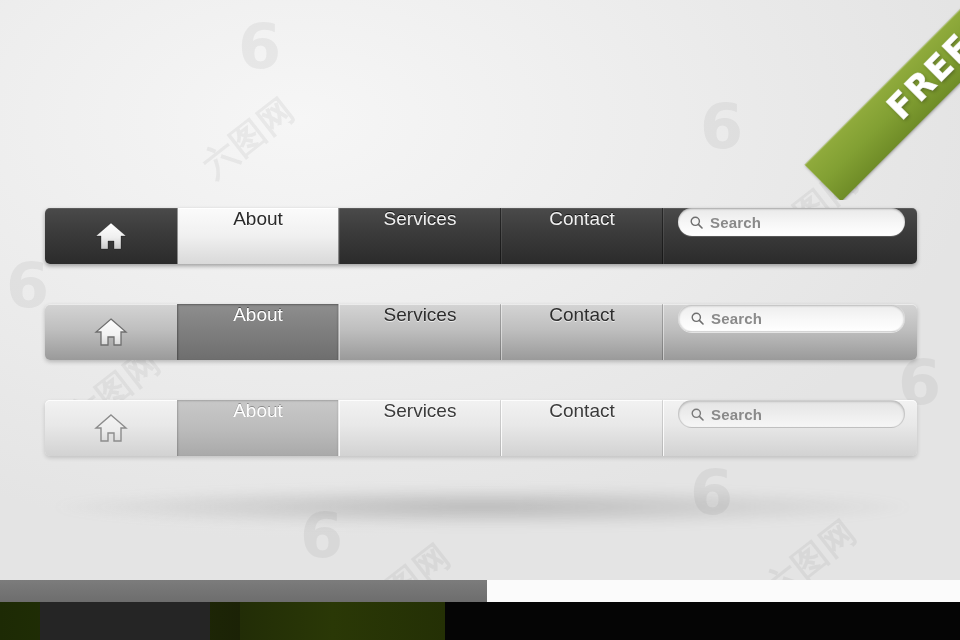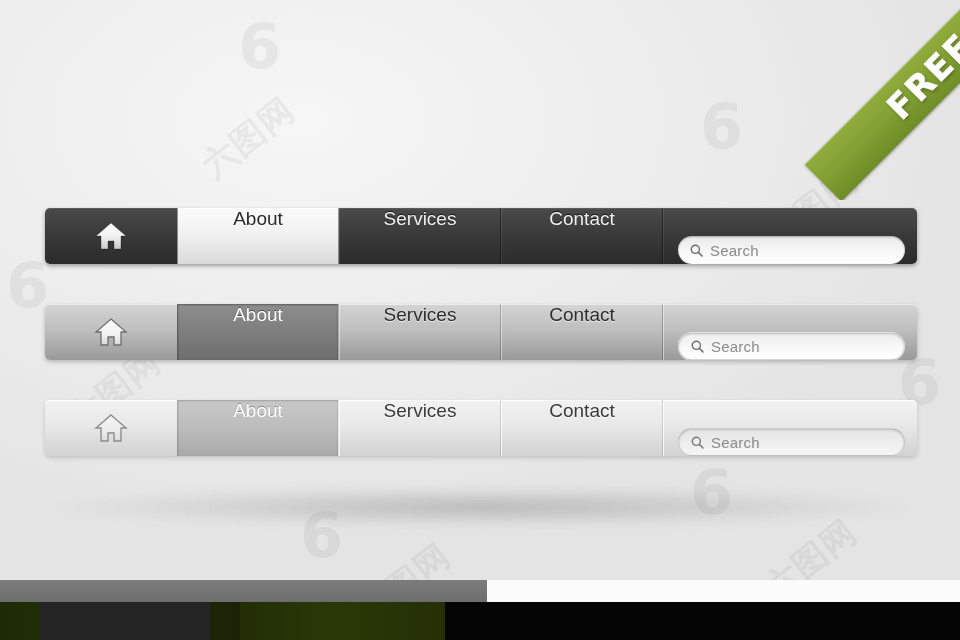--- a/index.html
+++ b/index.html
@@ -187,24 +187,25 @@
   }
   #navbar-light .tab.active .tab-label {
     color: #ffffff;
     text-shadow: 0 -1px 0 rgba(0,0,0,0.30);
   }
 
   
   .search-cell {
     flex: 1 1 auto;
     display: flex;
-    align-items: flex-end;
+    align-items: flex-start;
     padding-left: 14px;
     padding-right: 12px;
     box-sizing: border-box;
+    font-weight: bold;
   }
   #navbar-dark .search-cell { border-left: 1px solid rgba(255,255,255,0.09); }
   #navbar-medium .search-cell { border-left: 1px solid rgba(255,255,255,0.45); }
   #navbar-light .search-cell { border-left: 1px solid rgba(255,255,255,0.85); }
 
   .search-field {
     flex: 1 1 auto;
     height: 28px;
     border-radius: 14px;
     display: flex;

